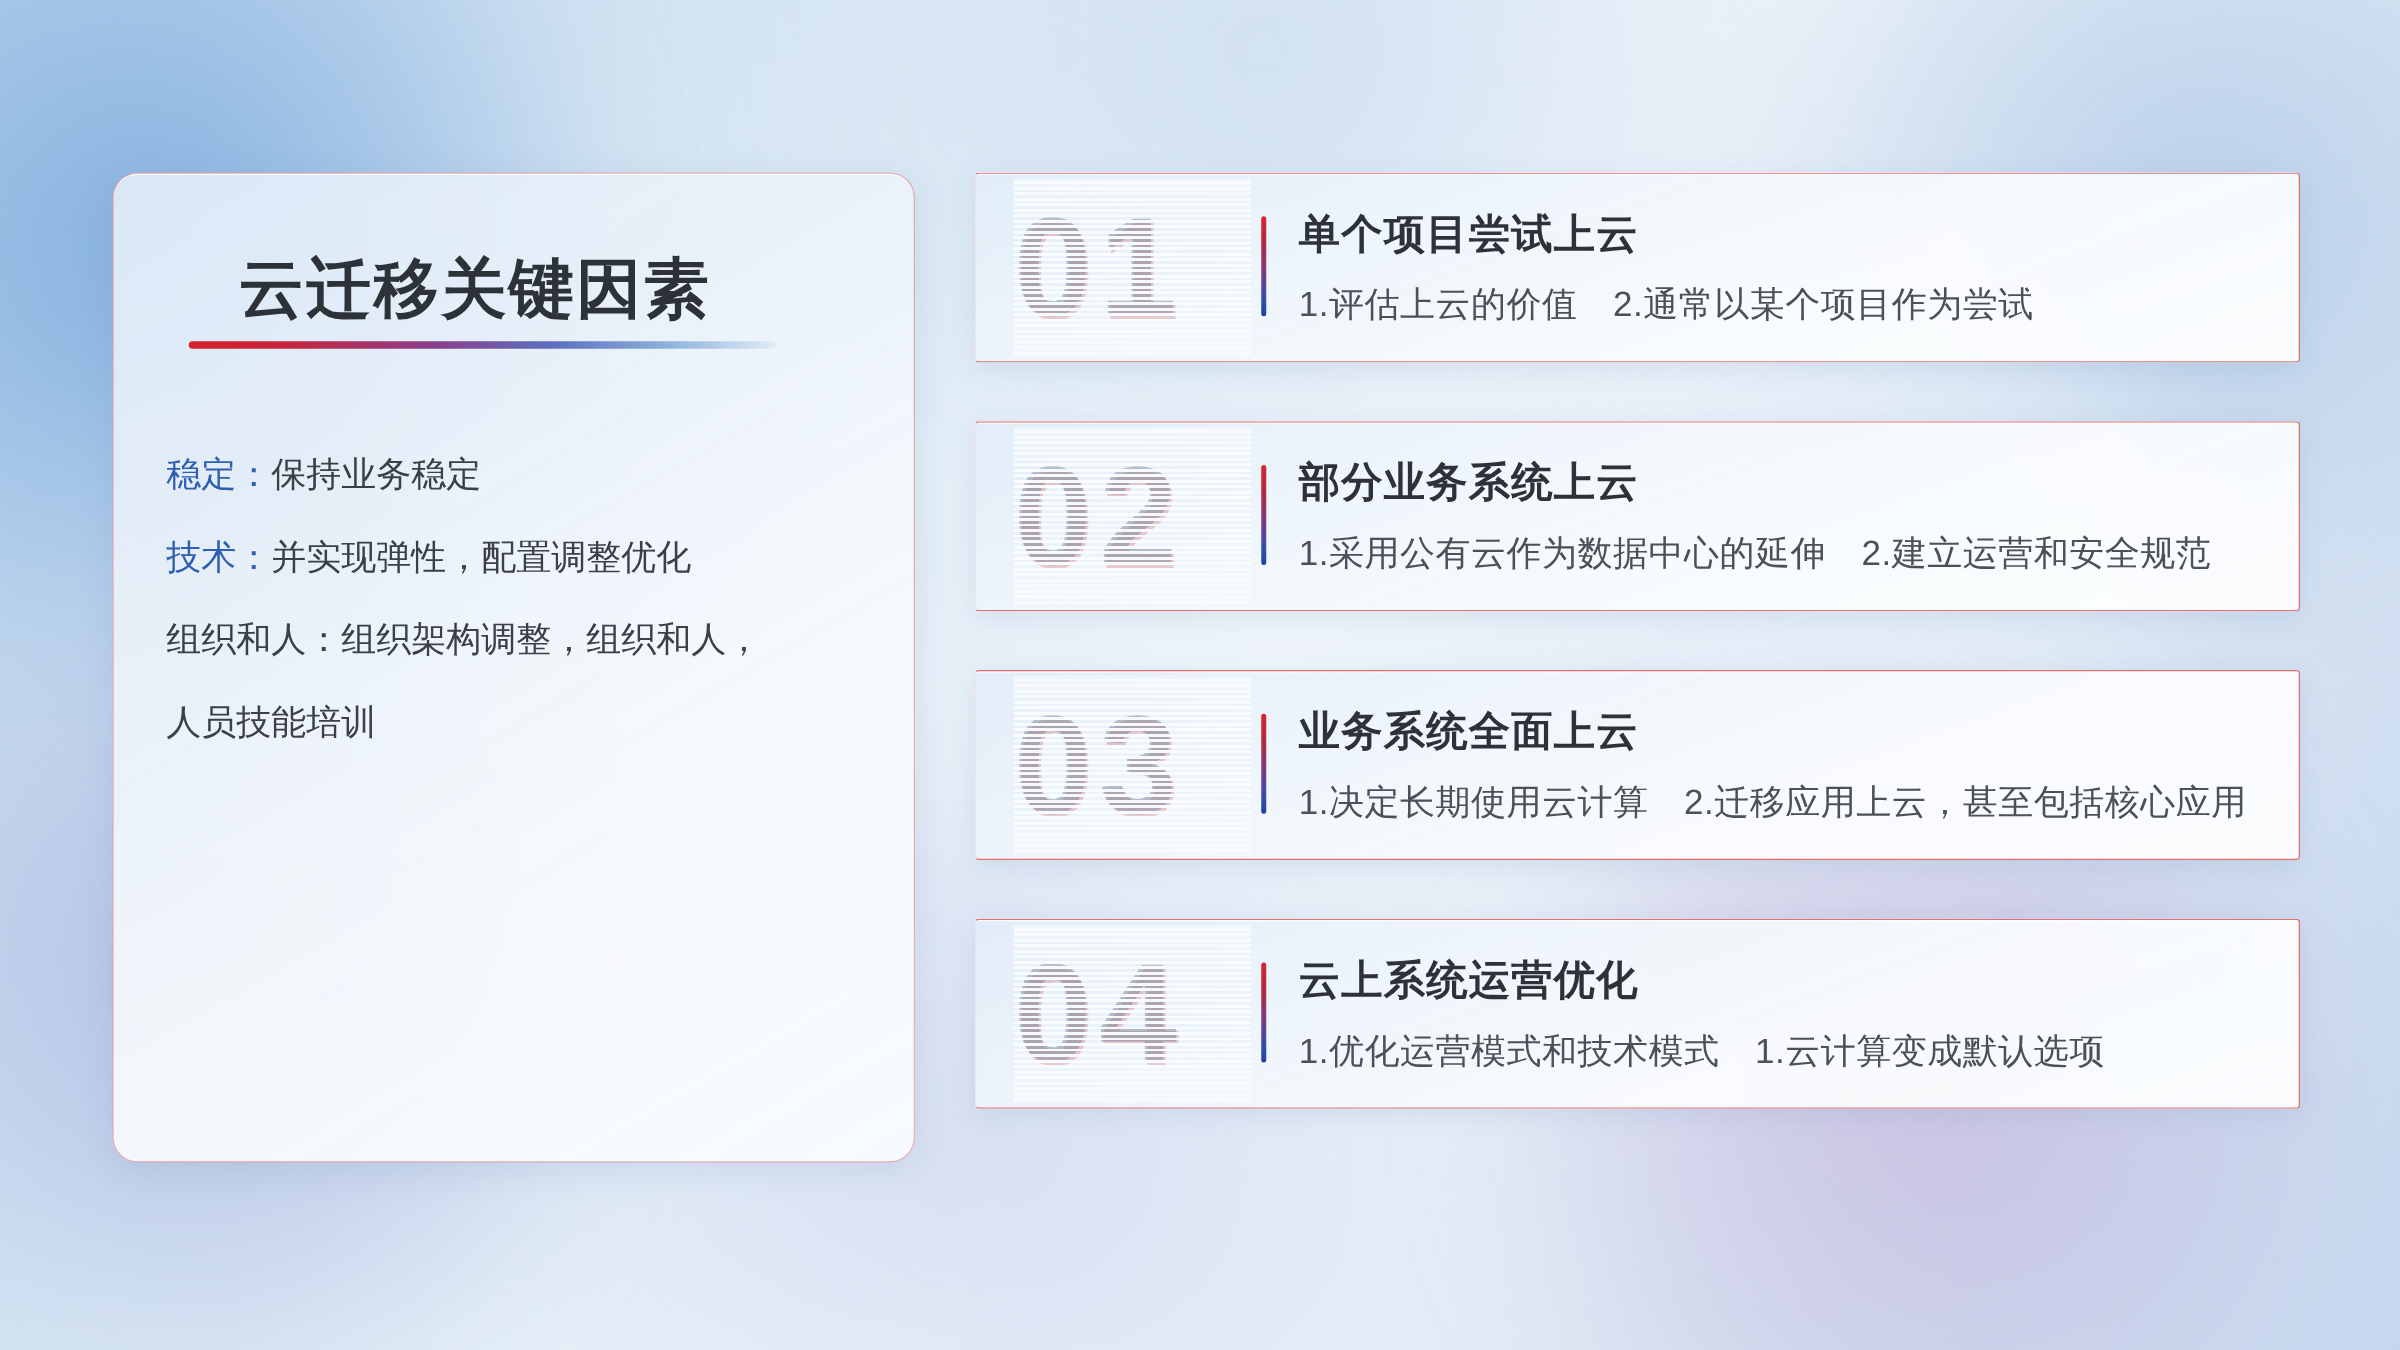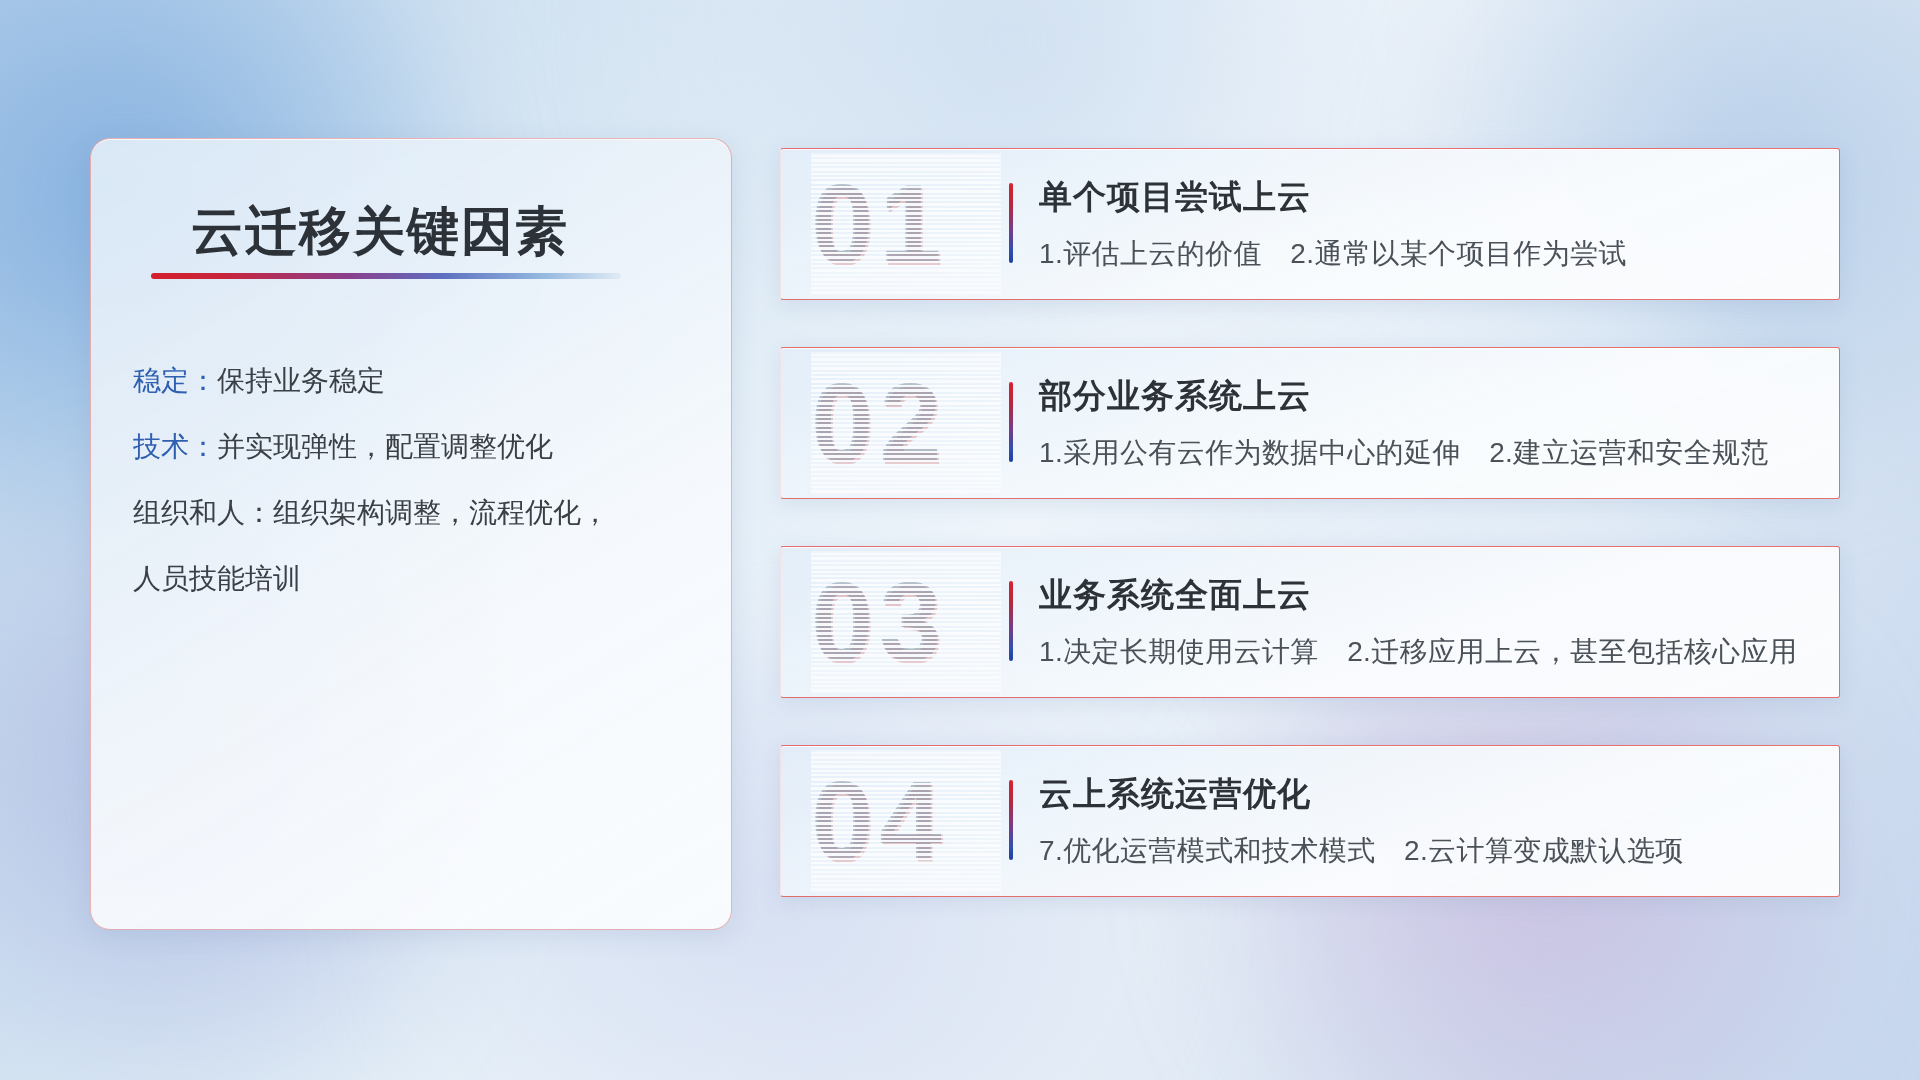--- a/index.html
+++ b/index.html
@@ -71,21 +71,20 @@
   .card{
     position:relative;height:150px;margin-bottom:47px;
     background:linear-gradient(160deg,rgba(226,237,248,.92) 0%,rgba(238,245,251,.93) 30%,rgba(249,251,253,.96) 62%,rgba(252,253,254,.97) 100%);
     border-top:1.7px solid rgba(226,86,86,.85);
     border-bottom:1.7px solid rgba(226,86,86,.85);
     border-right:1.7px solid rgba(226,86,86,.85);
     border-left:1.7px solid rgba(226,140,140,.22);
     border-radius:3px;
     box-shadow:0 5px 20px rgba(110,140,180,.16), inset 0 1px 0 rgba(255,255,255,.75);
     overflow:hidden;
-    margin-top:10px;
   }
   .card:last-child{margin-bottom:0;}
   .card-num-wrap{
     position:absolute;left:30px;top:4px;width:190px;height:142px;overflow:hidden;
   }
   .card-num-wrap .glyph{
     position:absolute;left:0;top:0;
     font-size:112px;font-weight:700;letter-spacing:6px;line-height:142px;
     color:rgba(118,132,150,.50);
   }
@@ -130,21 +129,21 @@
   <div class="b3"></div>
   <div class="b7"></div>
 </div>
 
 <div id="left-panel">
   <div id="panel-title">云迁移关键因素</div>
   <div id="panel-rule"></div>
   <div id="panel-list">
       <div class="plist-row"><span class="plist-key">稳定：</span><span class="plist-val">保持业务稳定</span></div>
       <div class="plist-row"><span class="plist-key">技术：</span><span class="plist-val">并实现弹性，配置调整优化</span></div>
-      <div class="plist-row"><span class="plist-key plain">组织和人：</span><span class="plist-val">组织架构调整，流程优化，</span></div>
+      <div class="plist-row"><span class="plist-key plain">组织和人：</span><span class="plist-val">组织架构调整，组织和人，</span></div>
       <div class="plist-row"><span class="plist-val">人员技能培训</span></div>
     </div>
 </div>
 
 <div id="cards">
     <div class="card">
       <div class="card-num-wrap">
         <div class="glyph tint">01</div>
         <div class="glyph">01</div>
         <div class="scan"></div>
@@ -178,15 +177,15 @@
     </div>
     <div class="card">
       <div class="card-num-wrap">
         <div class="glyph tint">04</div>
         <div class="glyph">04</div>
         <div class="scan"></div>
         <div class="fade"></div>
       </div>
       <div class="card-bar"></div>
       <div class="card-title">云上系统运营优化</div>
-      <div class="card-sub">7.优化运营模式和技术模式　2.云计算变成默认选项</div>
+      <div class="card-sub">1.优化运营模式和技术模式　1.云计算变成默认选项</div>
     </div>
   </div>
 
 </body></html>

